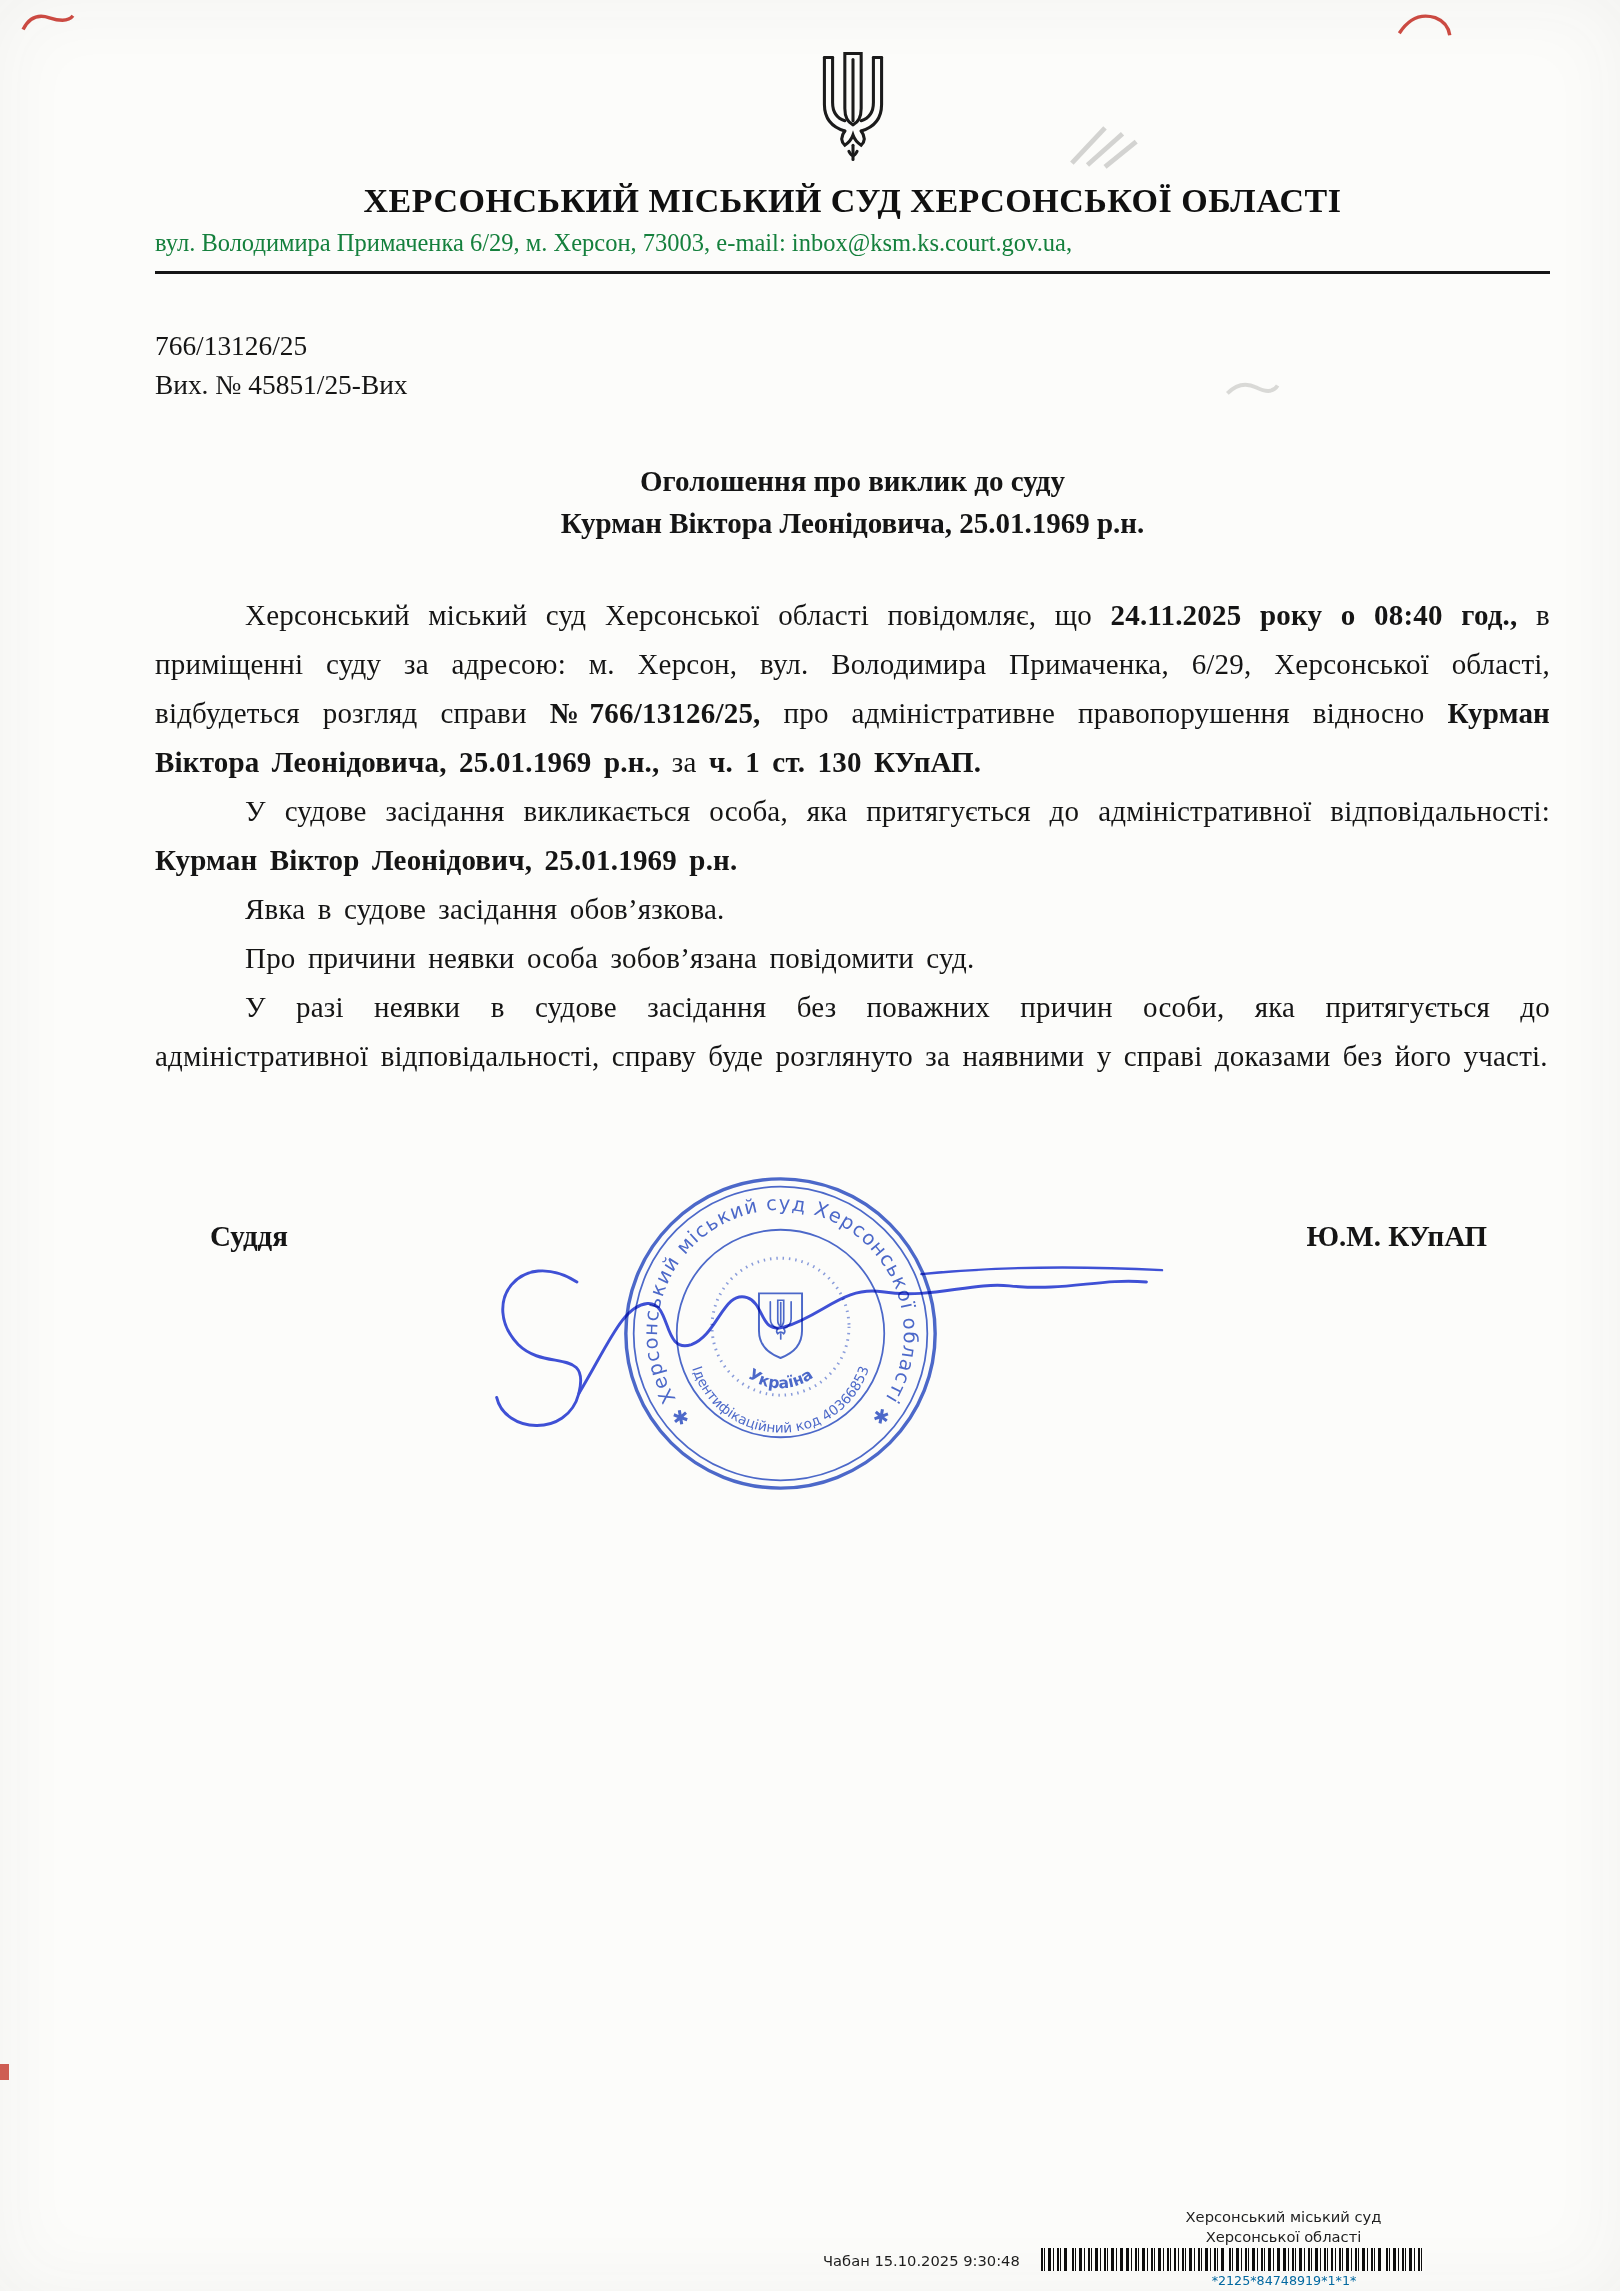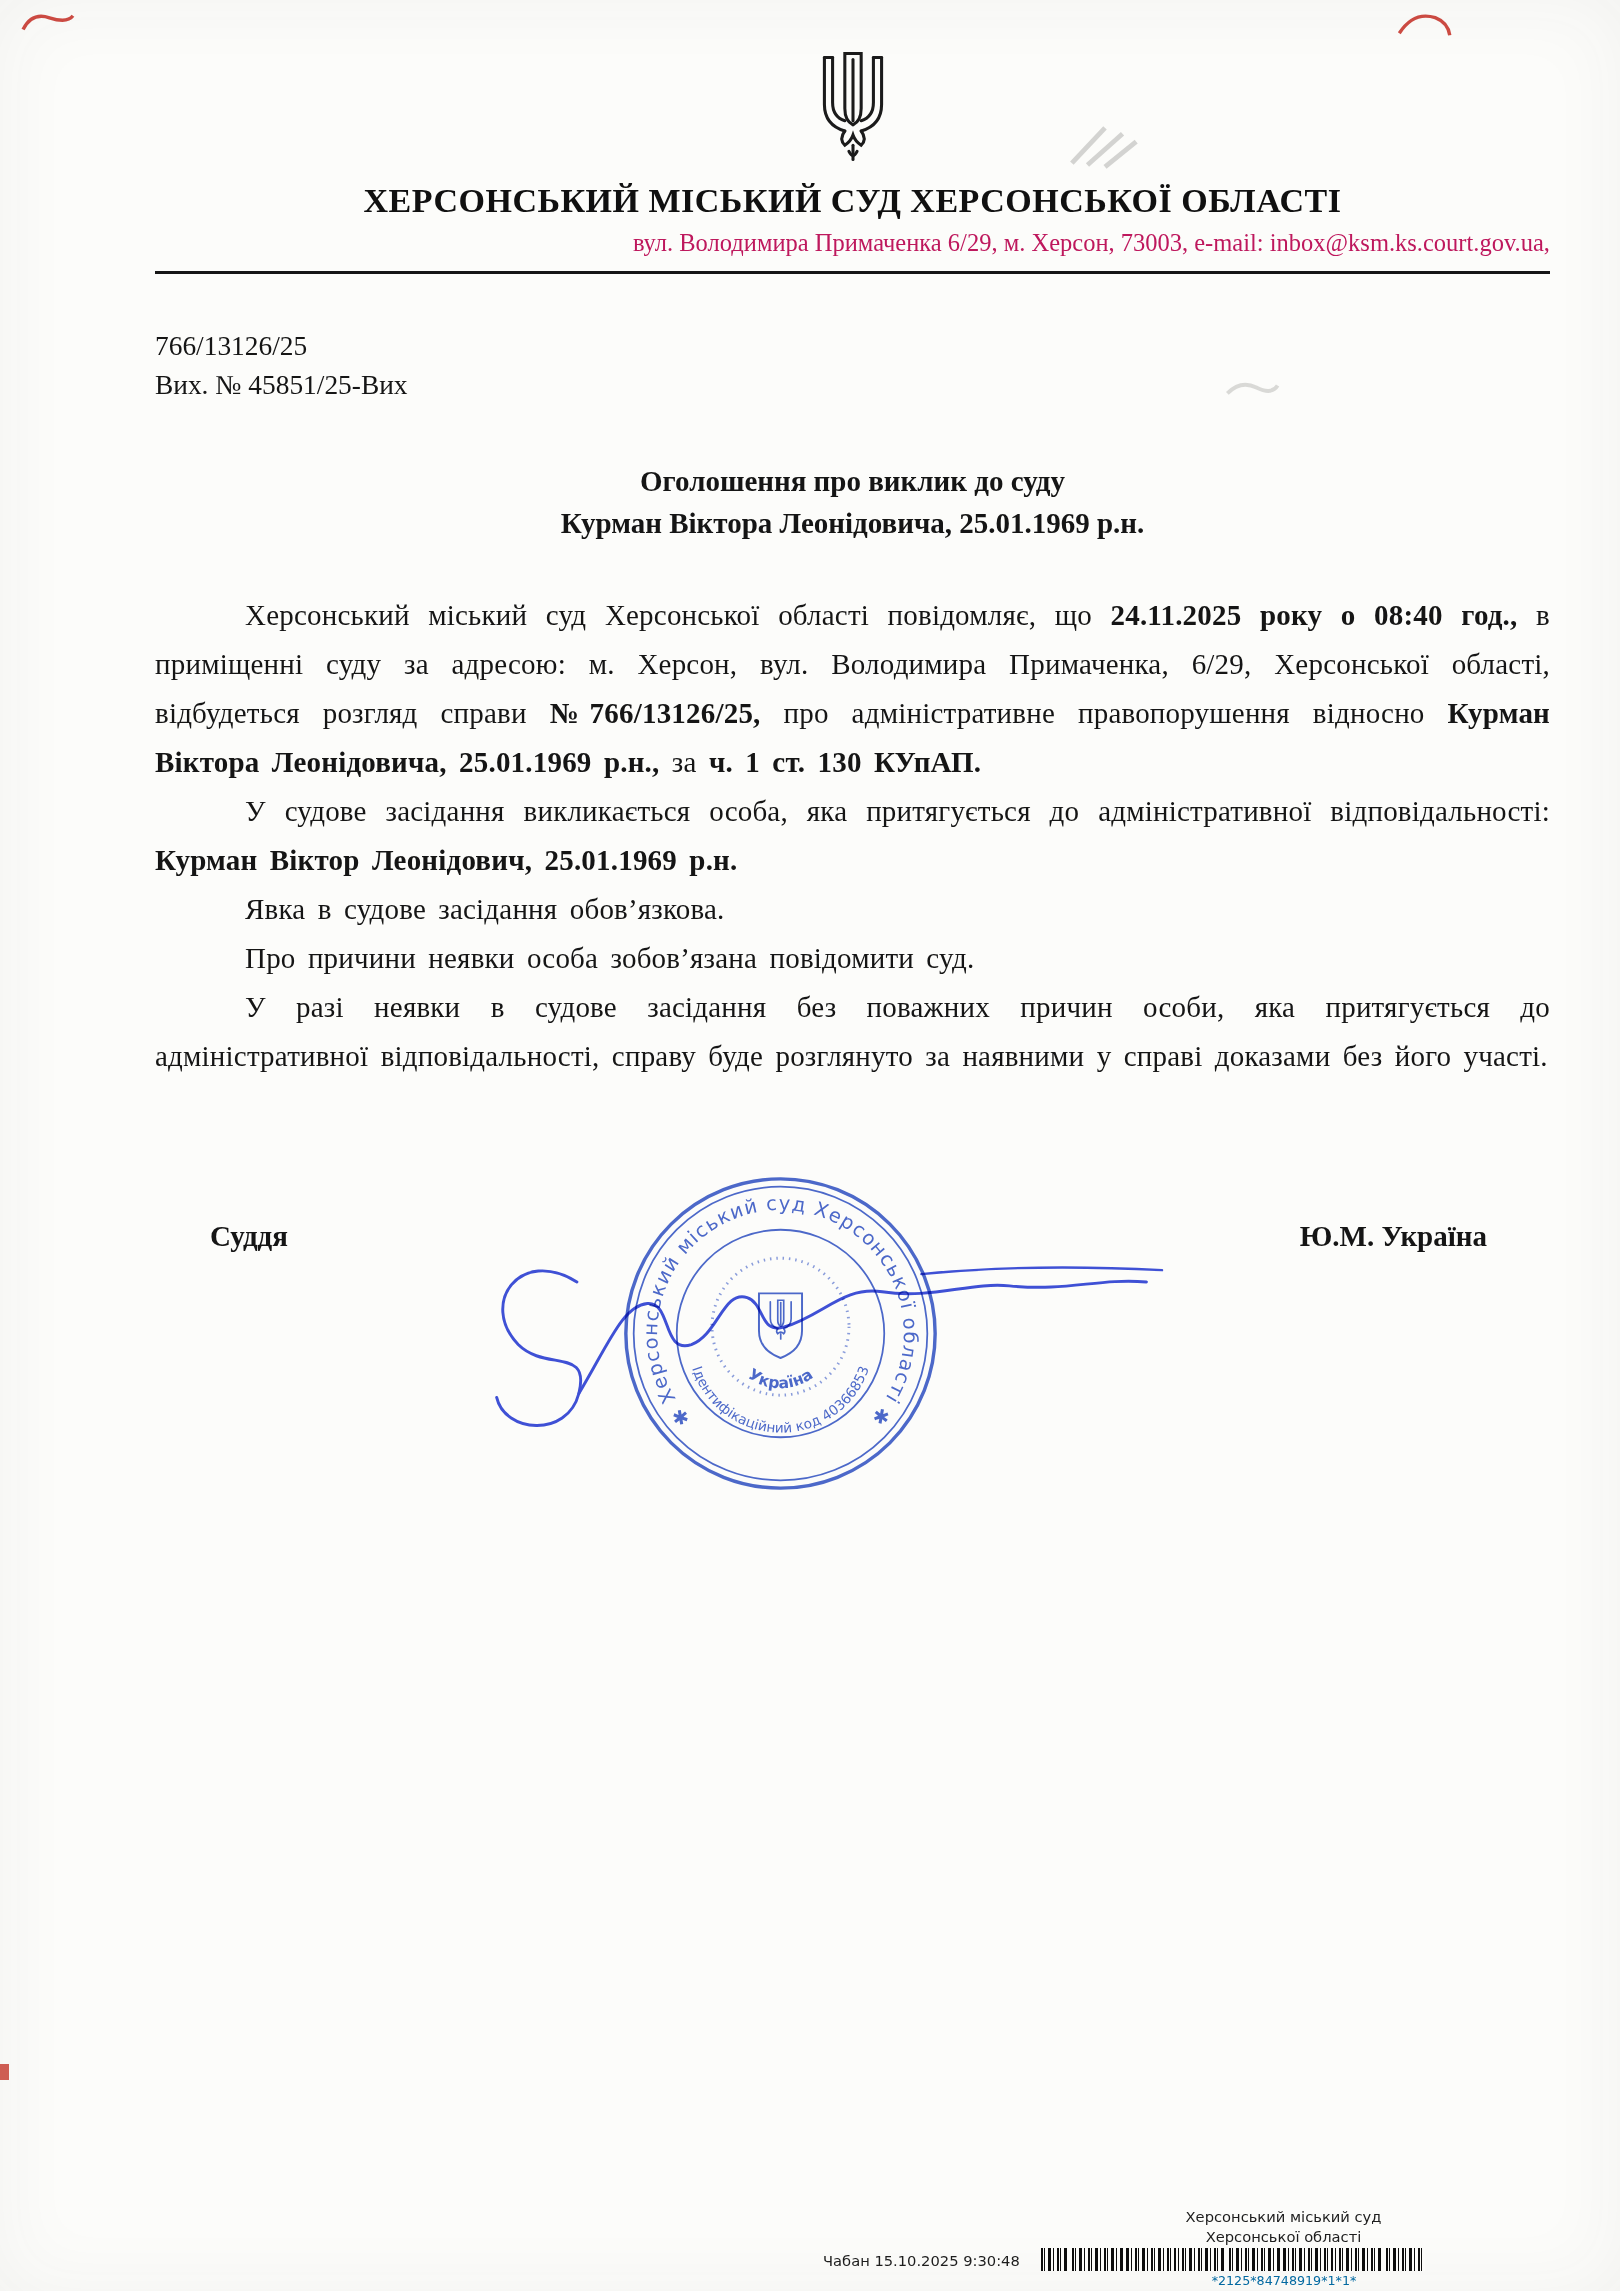--- a/index.html
+++ b/index.html
@@ -12,21 +12,21 @@
     font-family:"Liberation Serif", serif;
     color:#151515;
     box-shadow:inset 0 0 78px rgba(60,60,55,.05);
   }
   .content{margin-left:155px;width:1395px;}
   .emblem-wrap{padding-top:45px;text-align:center;}
   .court-name{
     margin-top:9.8px;text-align:center;
     font-weight:bold;font-size:34px;letter-spacing:0.5px;color:#101010;
   }
-  .addr{ text-align:right;font-size:24.5px;line-height:30px;color:#be185d;}
+  .addr{ text-align:left;font-size:24.5px;line-height:30px;color:#15803d;}
   .addr-block{margin-top:7.8px;}
   .rule{border:none;border-top:3.9px solid #161616;margin:13.7px 0 0 0;}
   .meta{margin-top:53px;font-size:27.4px;line-height:39px;}
   .title-block{margin-top:55px;text-align:center;font-weight:bold;font-size:29px;line-height:42px;}
   .body-block{margin-top:47px;}
   .body-block p{
     margin:0;text-indent:90px;text-align:justify;
     font-size:29px;line-height:49px;word-spacing:4.9px;letter-spacing:0.2px;
   }
   .sig-row{
@@ -124,21 +124,21 @@
     <div class="body-block">
       <p><span>Херсонський міський суд Херсонської області повідомляє, що </span><b>24.11.2025 року о 08:40 год.,</b><span> в приміщенні суду за адресою: м. Херсон, вул. Володимира Примаченка, 6/29, Херсонської області, відбудеться розгляд справи </span><b>№766/13126/25,</b><span> про адміністративне правопорушення відносно </span><b>Курман Віктора Леонідовича, 25.01.1969 р.н.,</b><span> за </span><b>ч. 1 ст. 130 КУпАП.</b></p>
       <p><span>У судове засідання викликається особа, яка притягується до адміністративної відповідальності: </span><b>Курман Віктор Леонідович, 25.01.1969 р.н.</b></p>
       <p>Явка в судове засідання обов’язкова.</p>
       <p>Про  причини неявки особа зобов’язана повідомити суд.</p>
       <p>У разі неявки в судове засідання без поважних причин особи, яка притягується до адміністративної відповідальності, справу буде розглянуто за наявними у справі доказами без його участі.</p>
     </div>
 
     <div class="sig-row">
       <span>Суддя</span>
-      <span>Ю.М. Україна</span>
+      <span>Ю.М. КУпАП</span>
     </div>
   </div>
 
   <svg class="stamp" viewBox="0 0 330 330">
     <g stroke="#2d4fc4" fill="none">
       <circle cx="165" cy="165" r="158" stroke-width="3.5"></circle>
       <circle cx="165" cy="165" r="150" stroke-width="1.8"></circle>
       <circle cx="165" cy="165" r="106" stroke-width="1.8"></circle>
       <circle cx="165" cy="158" r="70" stroke-width="3" stroke-dasharray="1.5 5" opacity=".65"></circle>
     </g>

